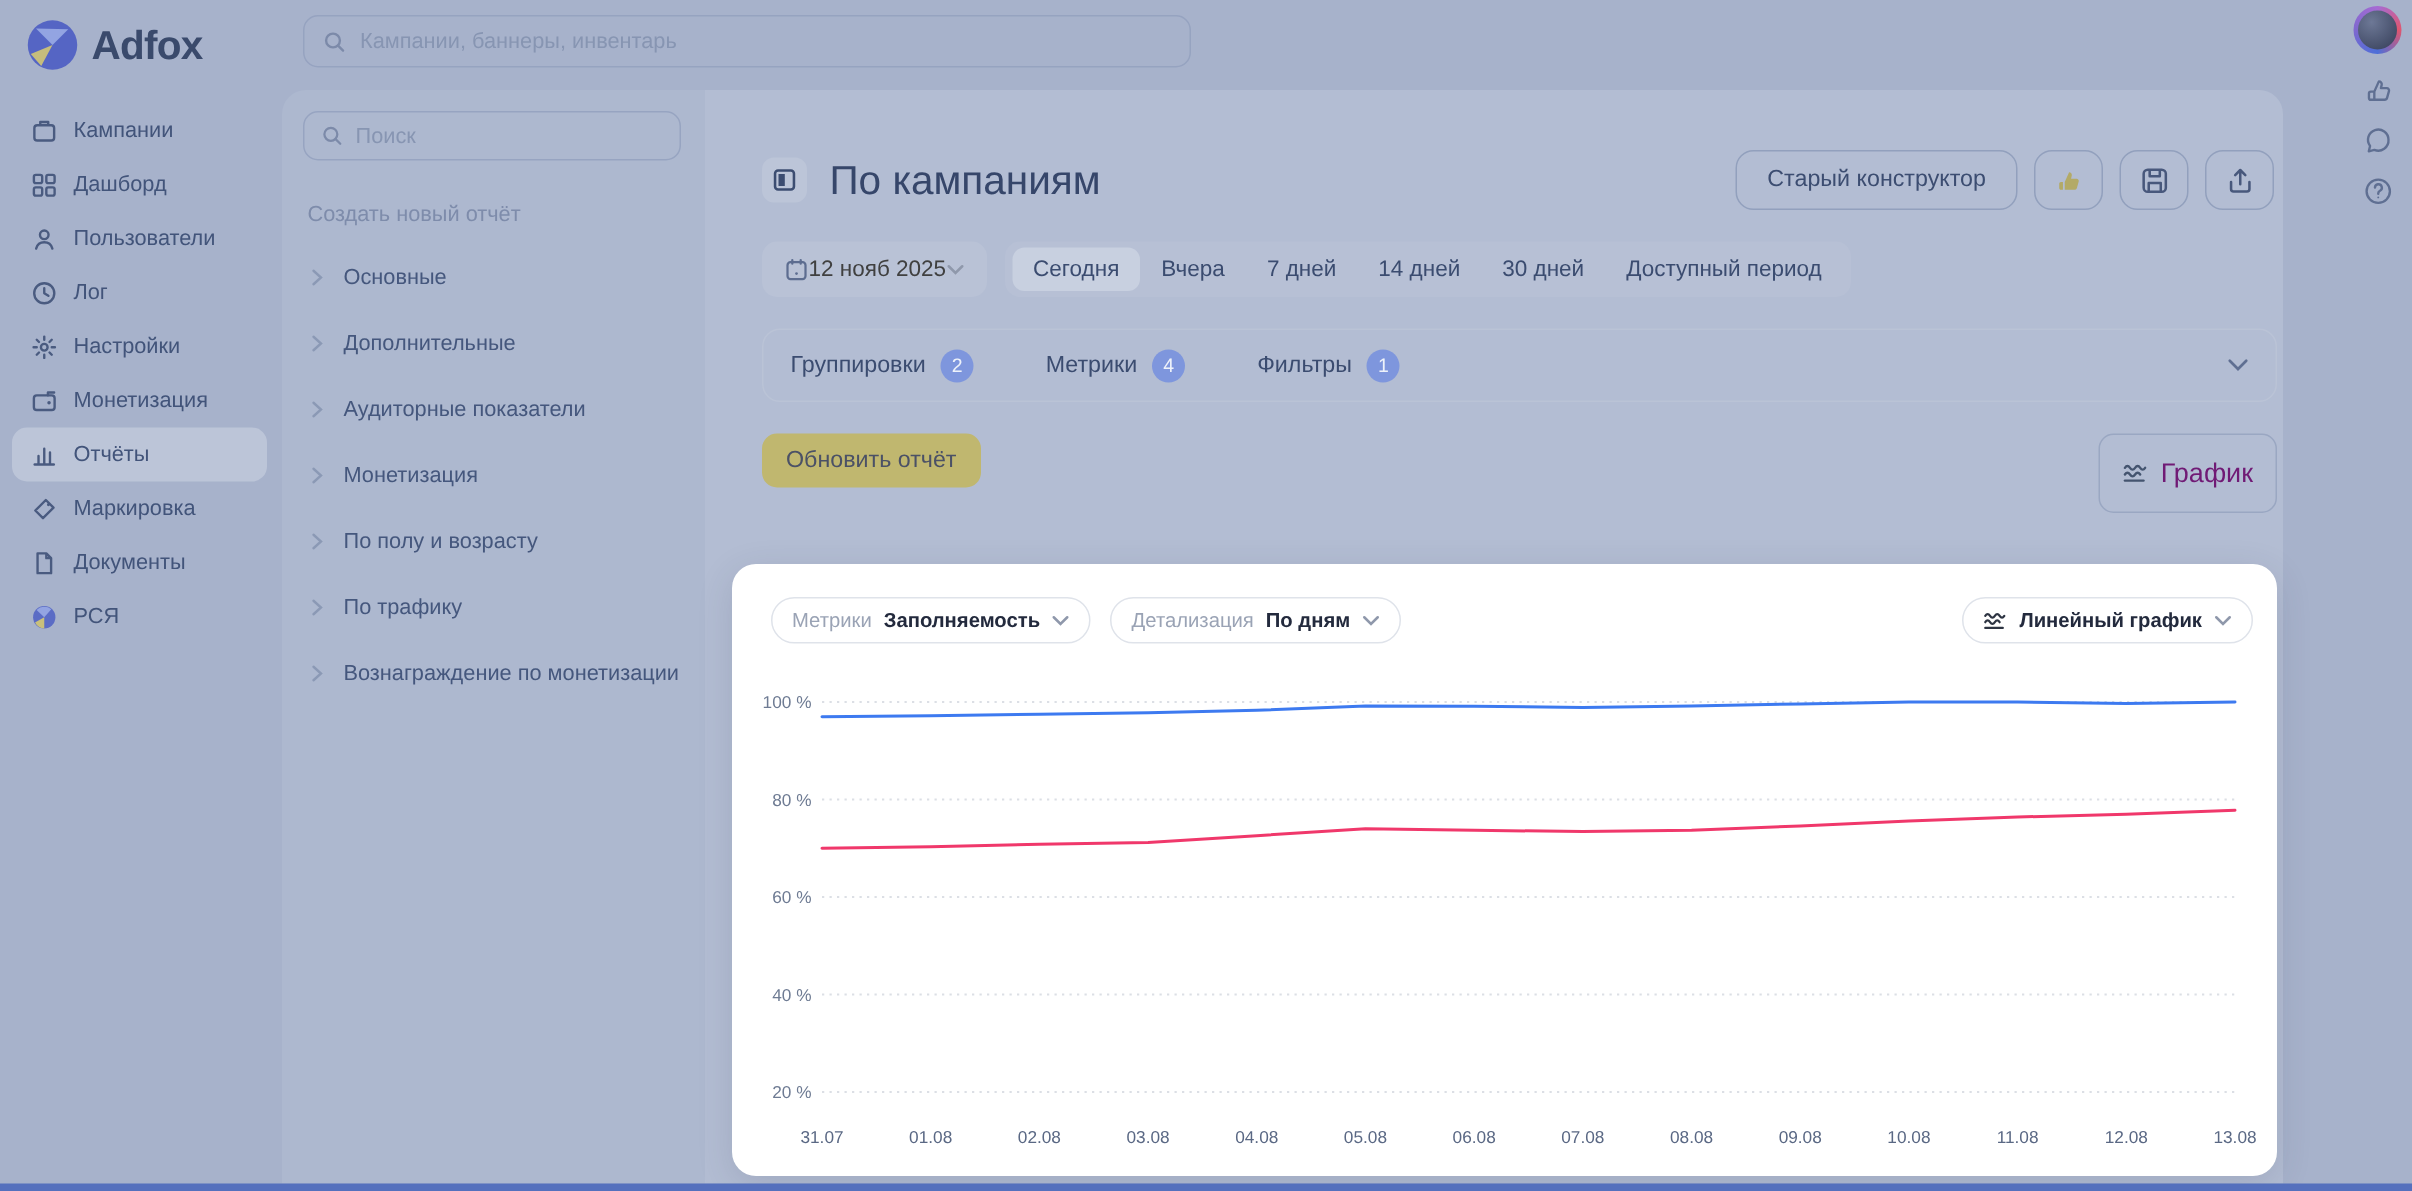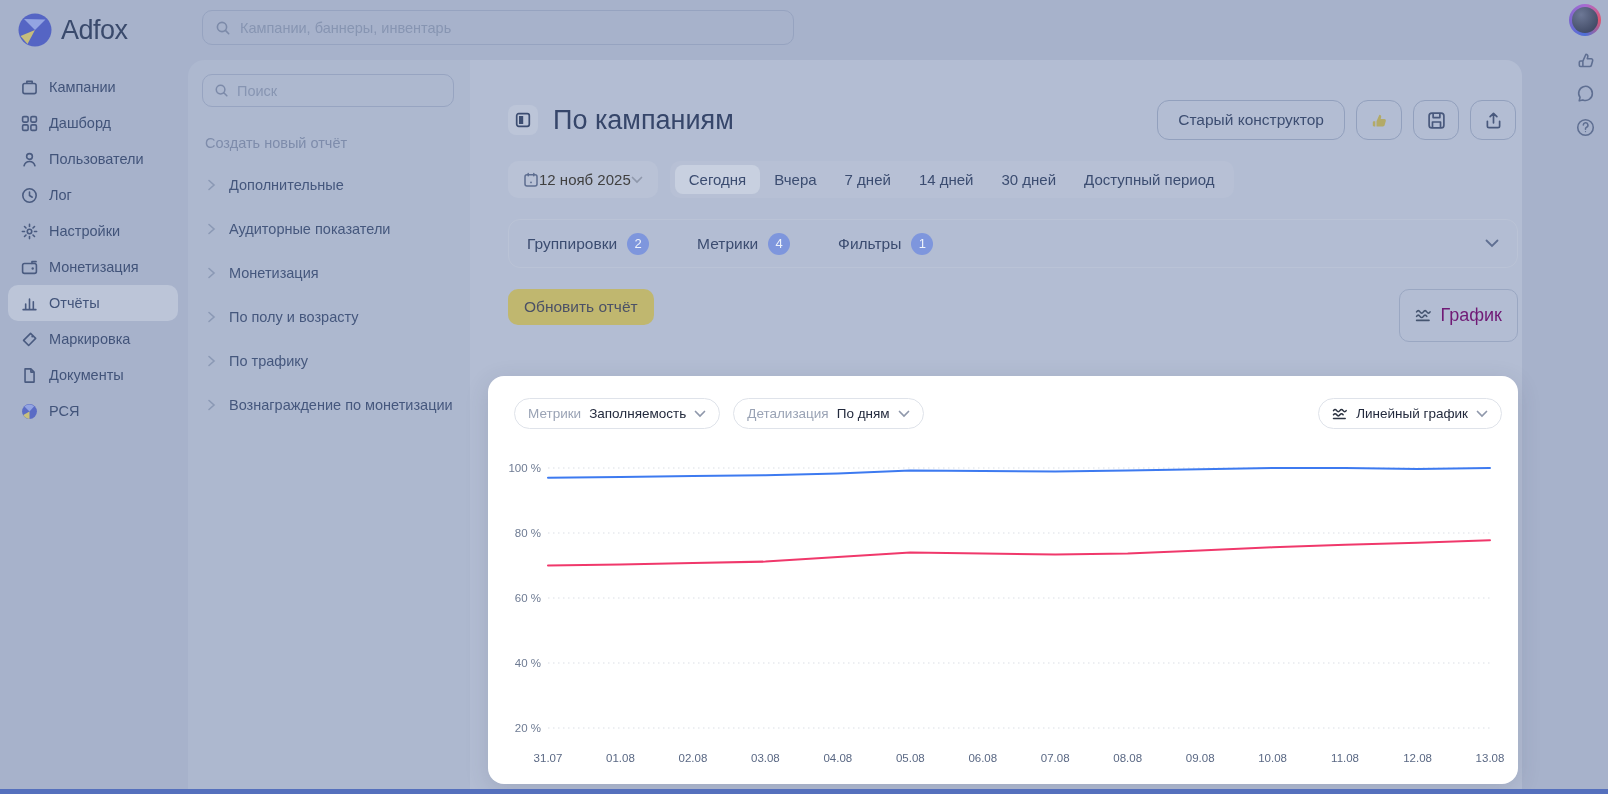--- a/index.html
+++ b/index.html
@@ -3,21 +3,21 @@
 <meta charset="utf-8">
 <style>
   *{box-sizing:border-box;margin:0;padding:0}
   html,body{width:1608px;height:794px}
   body{font-family:"Liberation Sans",sans-serif;background:#a7b2cb}
   .screen{position:relative;width:1608px;height:794px;overflow:hidden;color:#3c4d71}
 
   
   .sidebar{position:absolute;left:0;top:0;width:186px;height:100%}
   .logo{display:flex;align-items:center;gap:9px;padding:13px 0 0 18px;cursor:pointer}
-  .logo-text{font-size:27px;font-weight:400;color:#3a4a6c;letter-spacing:-.5px}
+  .logo-text{font-size:27px;font-weight:700;color:#3a4a6c;letter-spacing:-.5px}
   .nav{margin-top:22px;padding:0 8px}
   .nav-item{display:flex;align-items:center;gap:11px;height:36px;padding:0 13px;border-radius:10px;
             font-size:14.5px;color:#42547a;cursor:pointer;white-space:nowrap}
   .nav-item.active{background:#bcc5d8}
   .nicon{display:flex;color:#4a5b80;flex:0 0 auto}
 
   
   .topbar{position:absolute;left:186px;top:0;height:56px;right:86px}
   .gsearch{display:flex;align-items:center;gap:9px;height:35px;width:592px;margin:10px 0 0 16px;
            border:1.5px solid #96a3c0;border-radius:10px;padding:0 12px;color:#7c8aa9}
@@ -83,21 +83,21 @@
              align-items:center;font-size:18px;color:#701a75;cursor:pointer}
   .wave-ic{display:flex;color:#44546f}
 
   
   .chart-card{position:absolute;left:18px;right:4px;top:316px;bottom:5px;background:#fff;
               border-radius:16px;box-shadow:0 6px 24px rgba(40,50,80,.14)}
   .card-controls{display:flex;align-items:center;padding:22px 16px 0 26px}
   .ctrl-pill{display:flex;align-items:center;gap:8px;height:31px;border:1px solid #dfe3ea;border-radius:16px;
              padding:0 13px;font-size:13.5px;cursor:pointer;background:#fff;margin-right:13px}
   .ctrl-label{color:#9aa3b5}
-  .ctrl-value{color:#232a3d;font-weight:400}
+  .ctrl-value{color:#232a3d;font-weight:700}
   .ctrl-chev{color:#8f98ab;display:flex}
   .ctrl-right{margin-left:auto;margin-right:0}
   .ctrl-right .wave-ic{color:#2d3442}
   .chart-svg{position:absolute;left:12px;top:58px}
   .ytick{font-size:11.5px;fill:#6e7b93;font-family:"Liberation Sans",sans-serif}
   .xtick{font-size:11.5px;fill:#5a6884;font-family:"Liberation Sans",sans-serif}
 
   .bottom-strip{position:absolute;left:0;bottom:0;width:100%;height:5px;background:#5570bd}
 </style>
 </head>
@@ -256,20 +256,28 @@
         <span style="display:flex">
             <svg width="15" height="15" viewBox="0 0 16 16" fill="none" stroke="currentColor" stroke-width="1.6" stroke-linecap="round">
               <circle cx="7" cy="7" r="4.6"></circle>
               <path d="M10.4 10.4 13.7 13.7"></path>
             </svg>
           </span>
         <input placeholder="Поиск" style="">
       </div>
       <div class="create-label">Создать новый отчёт</div>
 
+      <div class="rgroup">
+        <span class="rchev">
+            <svg width="9" height="12" viewBox="0 0 9 12" fill="none" stroke="currentColor" stroke-width="1.6" stroke-linecap="round">
+              <path d="M2 1.5 7 6l-5 4.5"></path>
+            </svg>
+          </span>
+        <span>Основные</span>
+      </div>
       <div class="rgroup">
         <span class="rchev">
             <svg width="9" height="12" viewBox="0 0 9 12" fill="none" stroke="currentColor" stroke-width="1.6" stroke-linecap="round">
               <path d="M2 1.5 7 6l-5 4.5"></path>
             </svg>
           </span>
         <span>Дополнительные</span>
       </div>
       <div class="rgroup">
         <span class="rchev">

